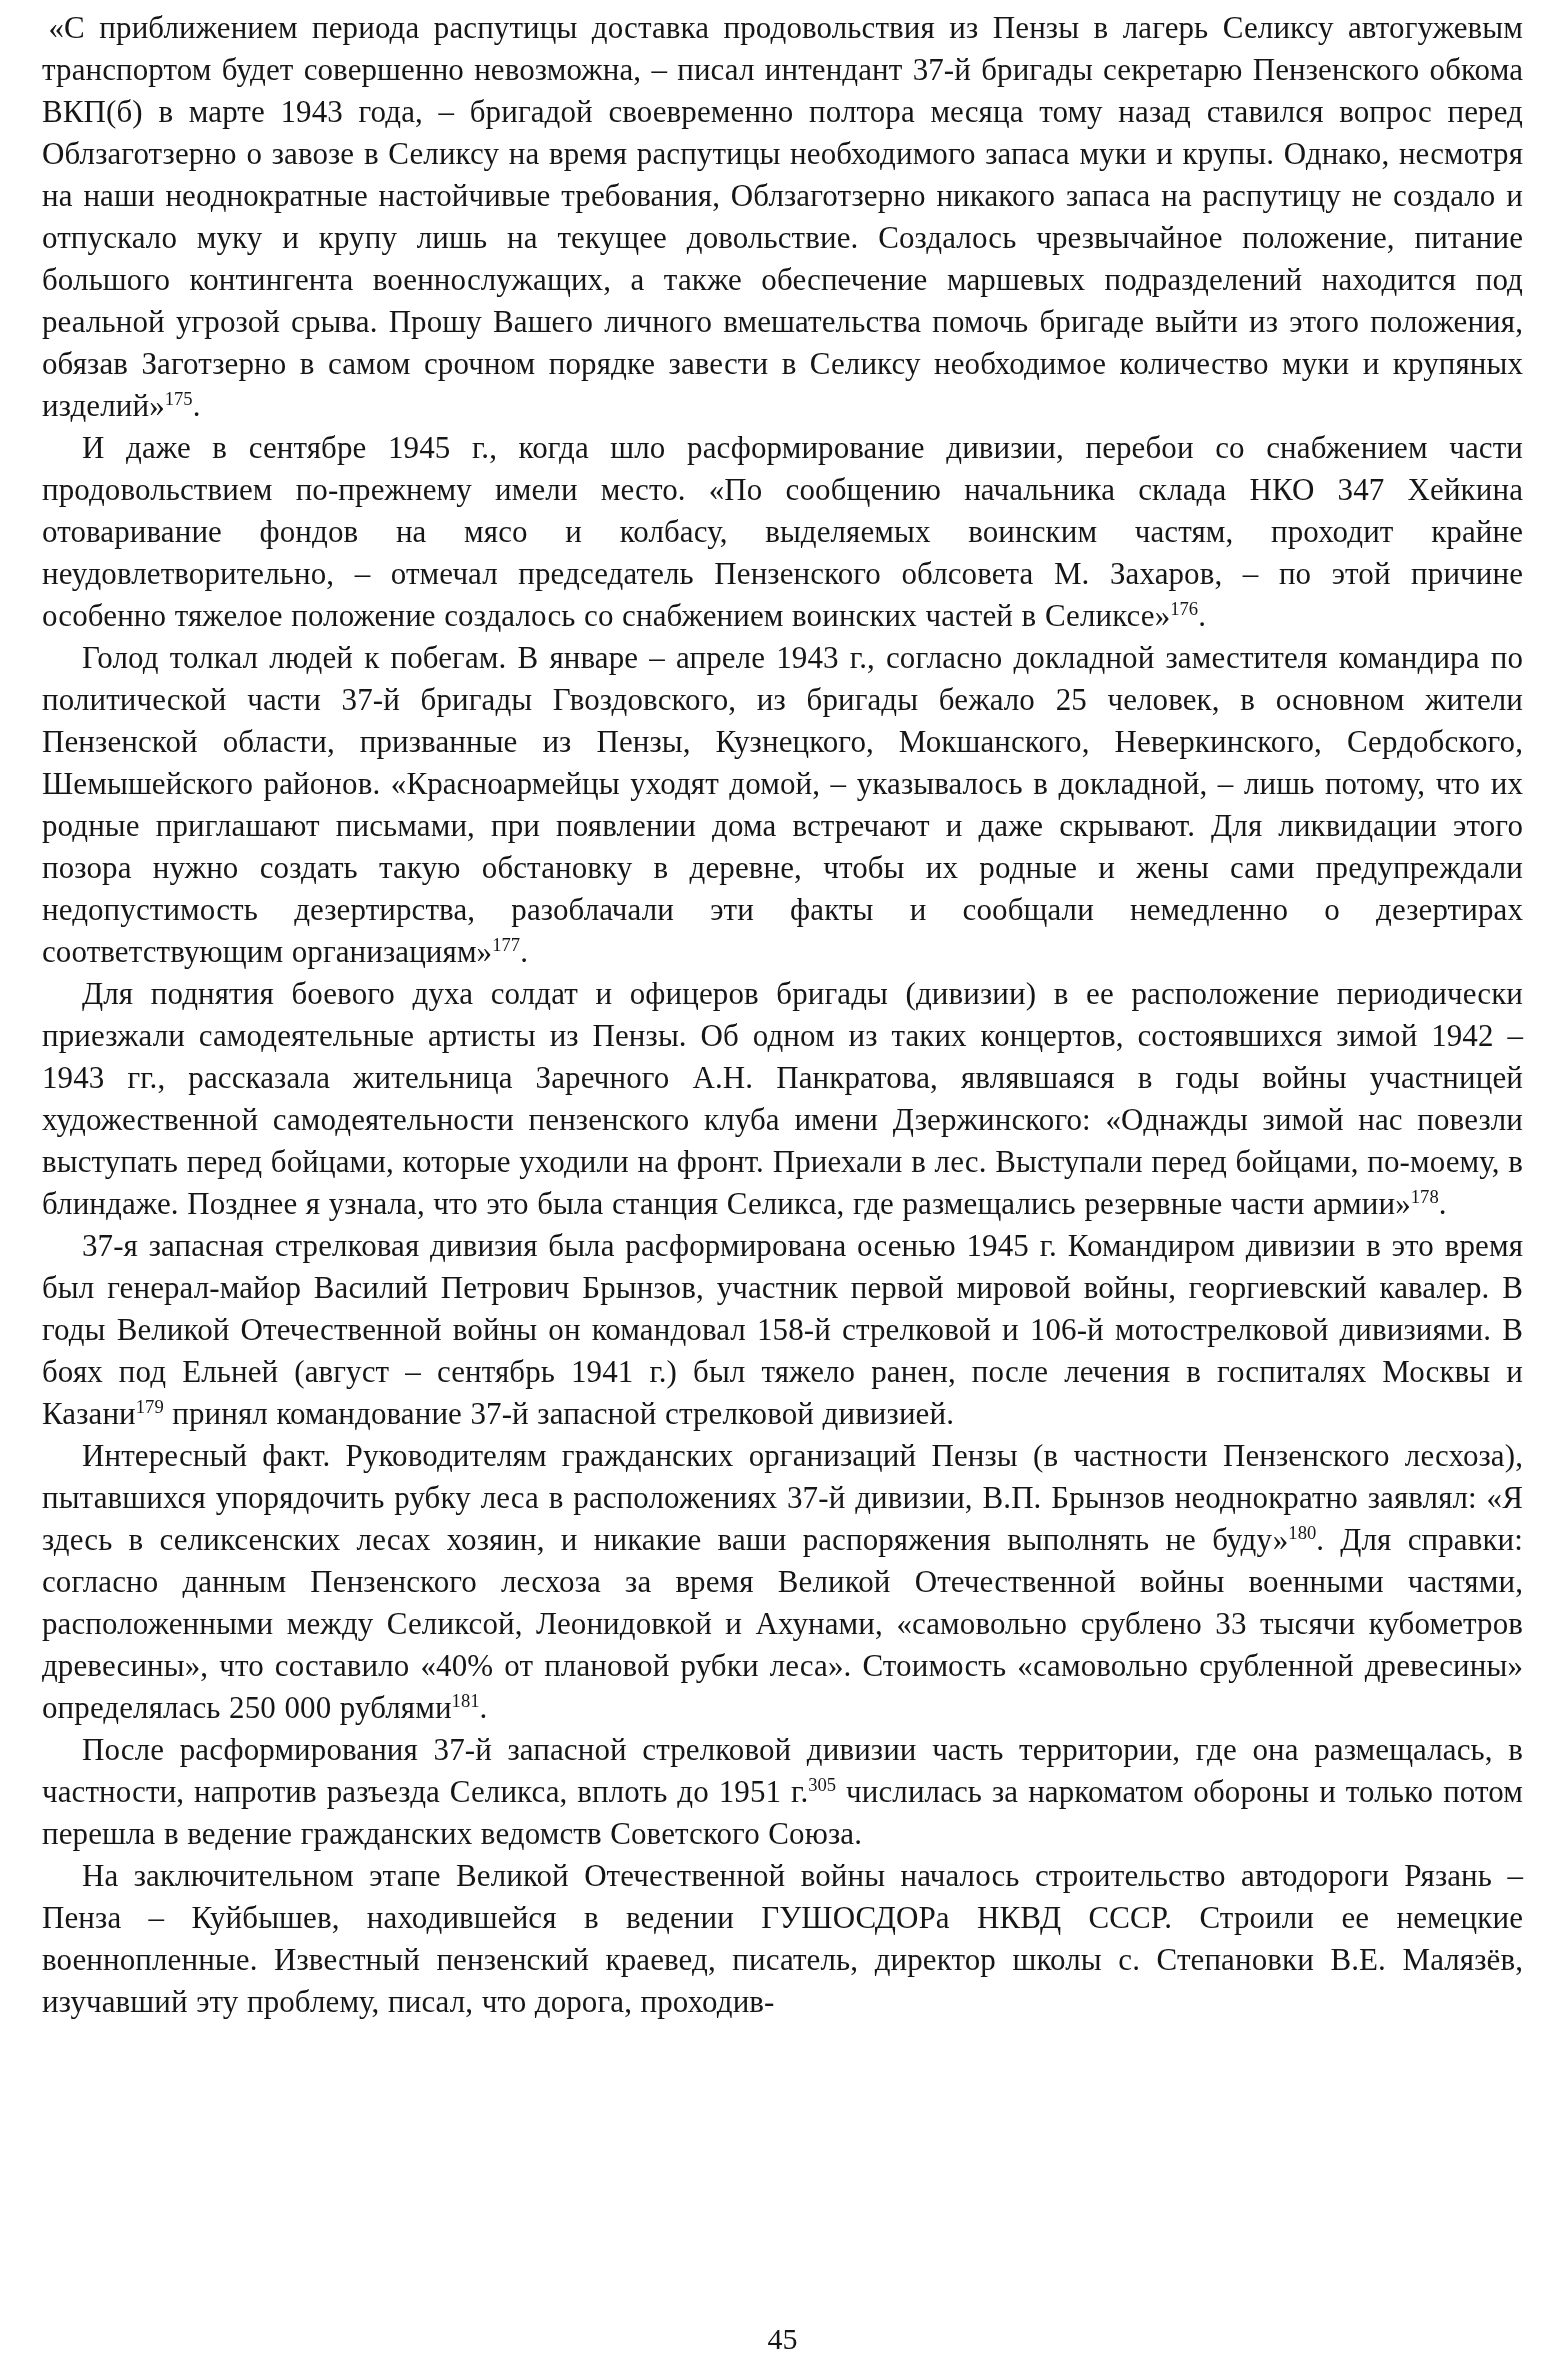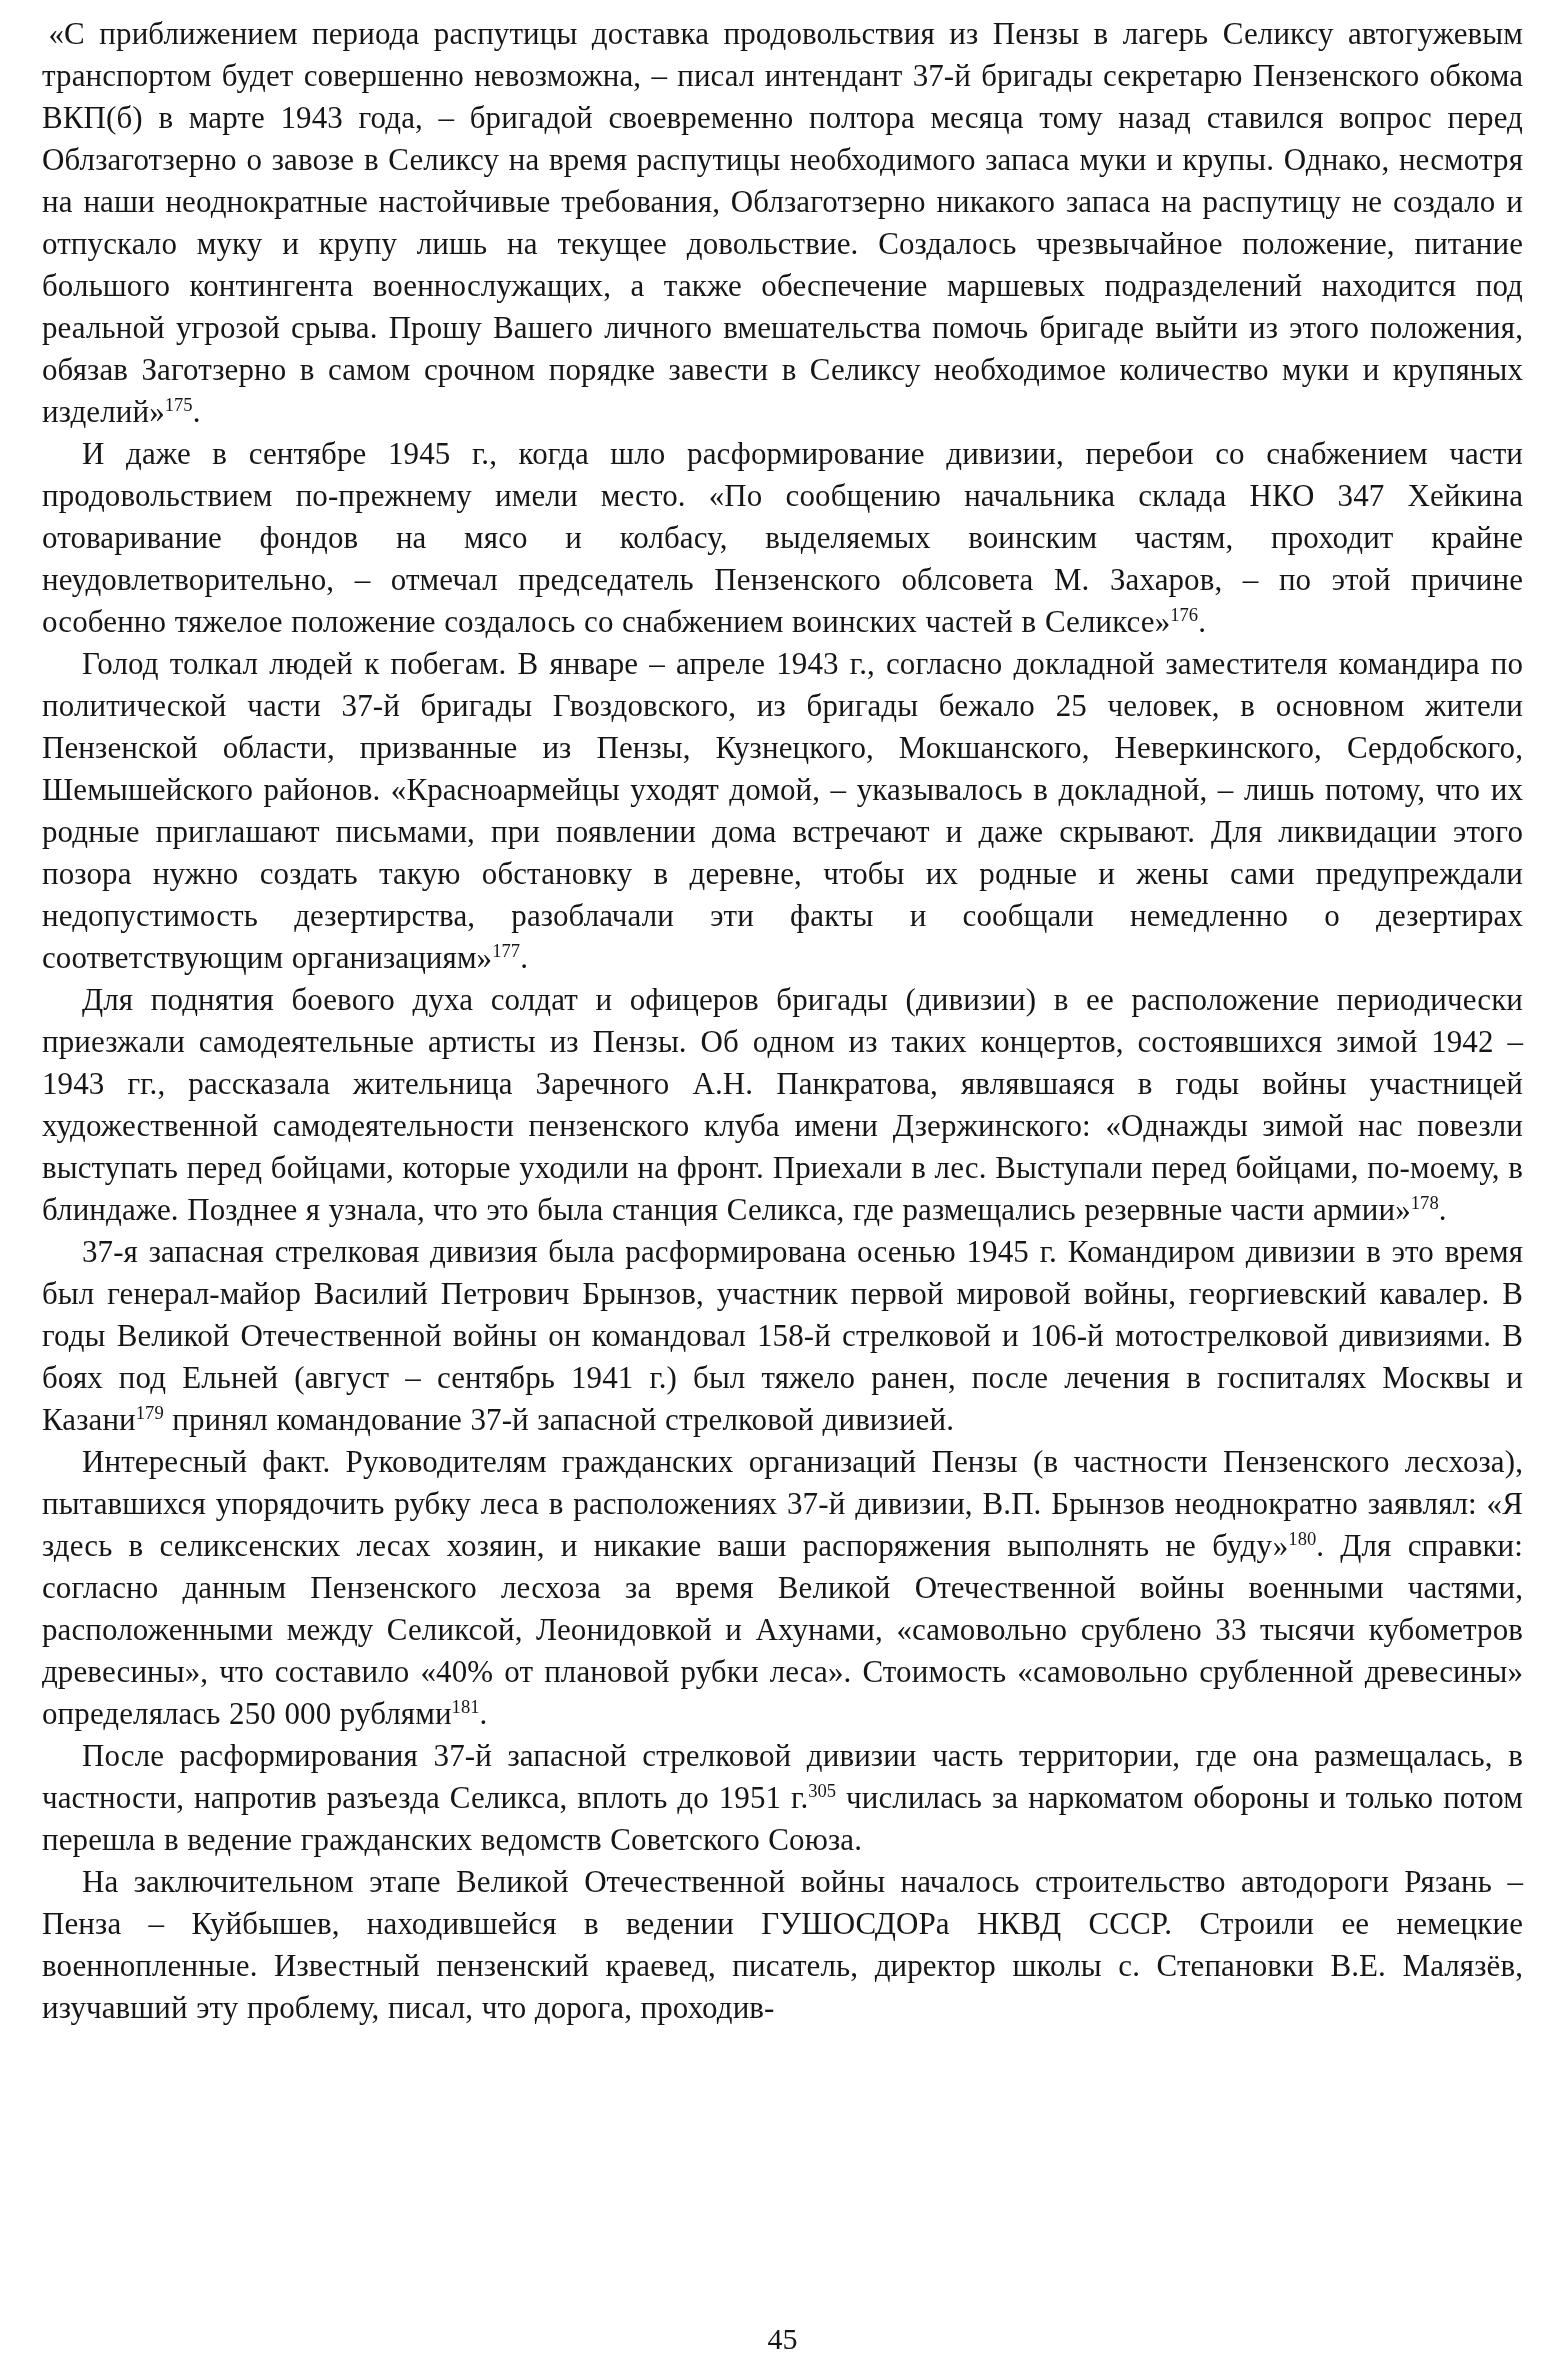--- a/index.html
+++ b/index.html
@@ -10,21 +10,21 @@
   .page {
     position: relative;
     width: 1565px;
     height: 2377px;
     box-sizing: border-box;
     background: #ffffff;
     color: #161616;
     font-family: "Liberation Serif", "DejaVu Serif", serif;
     font-size: 31px;
     line-height: 42px;
-    padding: 13px 42px 0 42px;
+    padding: 7px 42px 0 42px;
     overflow: hidden;
   }
   .text-block {
     text-align: justify;
     hyphens: auto;
     word-spacing: 0.7px;
     letter-spacing: 0.1px;
   }
   .para {
     margin: 0;

